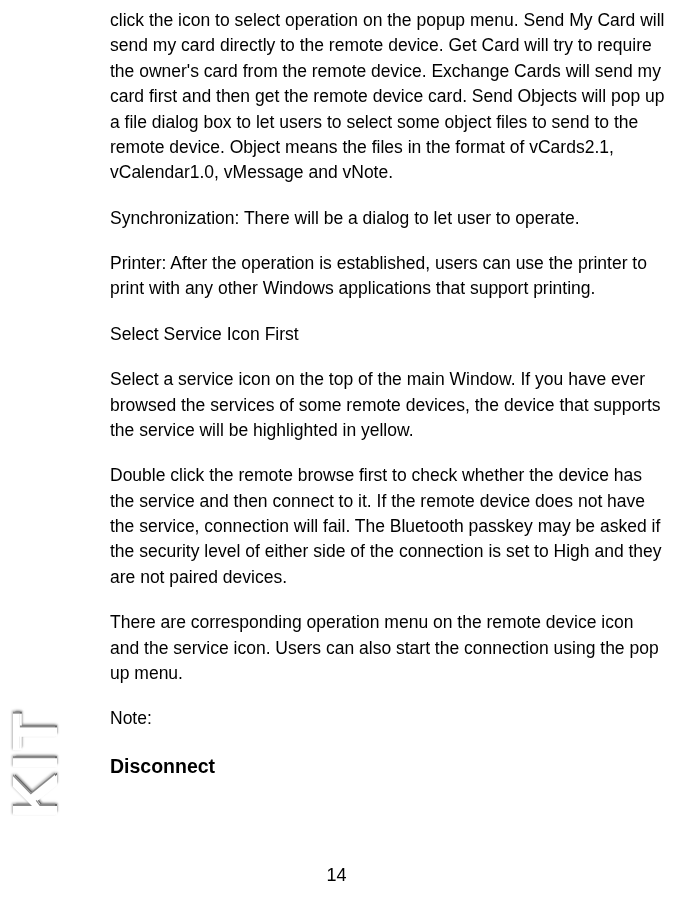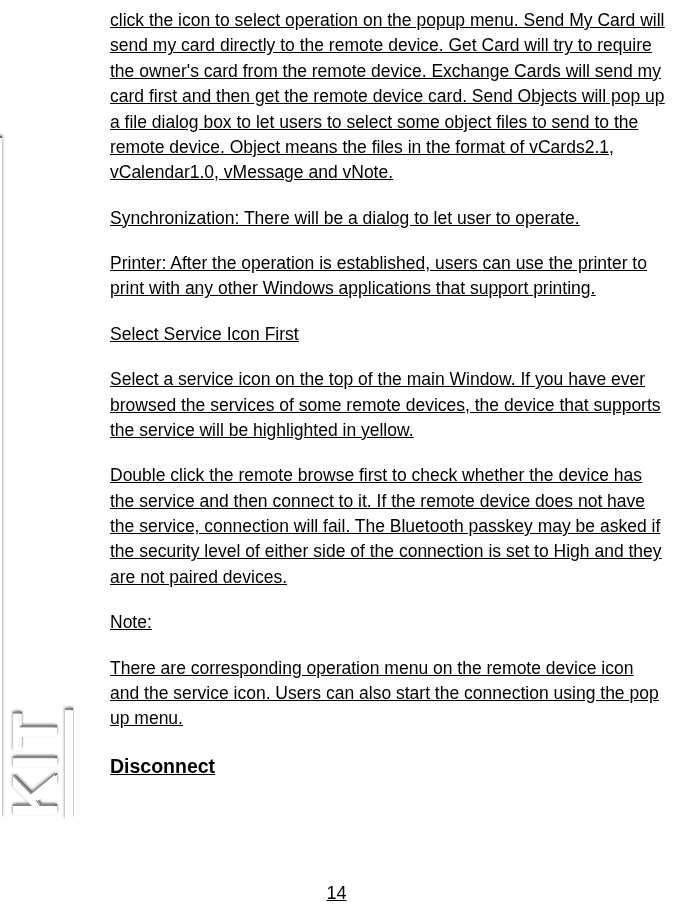--- a/index.html
+++ b/index.html
@@ -1,19 +1,18 @@
 <!DOCTYPE html>
 <html><head>
   <meta charset="utf-8">
   <style>
     * {
       margin: 0;
       padding: 0;
       box-sizing: border-box;
-      text-decoration: underline;
     }
     body {
       width: 673px;
       height: 911px;
       background: #ffffff;
       font-family: Arial, Helvetica, sans-serif;
       position: relative;
       overflow: hidden;
     }
     .side-title {
@@ -57,37 +56,37 @@
     .content p {
       margin-bottom: 20px;
     }
     .content h2 {
       font-size: 19.5px;
       font-weight: bold;
       margin-top: 4px;
     }
     .page-number {
       position: absolute;
-      bottom: 7px;
+      bottom: 25px;
       left: 0;
       right: 0;
       text-align: center;
       font-size: 18px;
     }
   </style>
 </head>
 <body>
 
 <div class="side-title">BLUETOOTH POWER KIT</div>
 
 <div class="content">
   <p>click the icon to select operation on the popup menu. Send My Card will send my card directly to the remote device. Get Card will try to require the owner's card from the remote device. Exchange Cards will send my card first and then get the remote device card. Send Objects will pop up a file dialog box to let users to select some object files to send to the remote device. Object means the files in the format of vCards2.1, vCalendar1.0, vMessage and vNote.</p>
   <p>Synchronization: There will be a dialog to let user to operate.</p>
   <p>Printer: After the operation is established, users can use the printer to print with any other Windows applications that support printing.</p>
   <p>Select Service Icon First</p>
   <p>Select a service icon on the top of the main Window. If you have ever browsed the services of some remote devices, the device that supports the service will be highlighted in yellow.</p>
   <p>Double click the remote browse first to check whether the device has the service and then connect to it. If the remote device does not have the service, connection will fail. The Bluetooth passkey may be asked if the security level of either side of the connection is set to High and they are not paired devices.</p>
+  <p>There are corresponding operation menu on the remote device icon and the service icon. Users can also start the connection using the pop up menu.</p>
   <p>Note:</p>
-  <p>There are corresponding operation menu on the remote device icon and the service icon. Users can also start the connection using the pop up menu.</p>
   <h2>Disconnect</h2>
 </div>
 
 <div class="page-number">14</div>
 
 </body></html>

